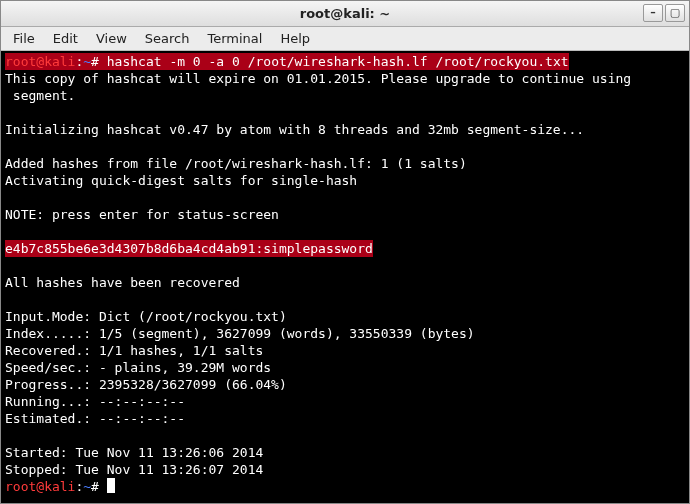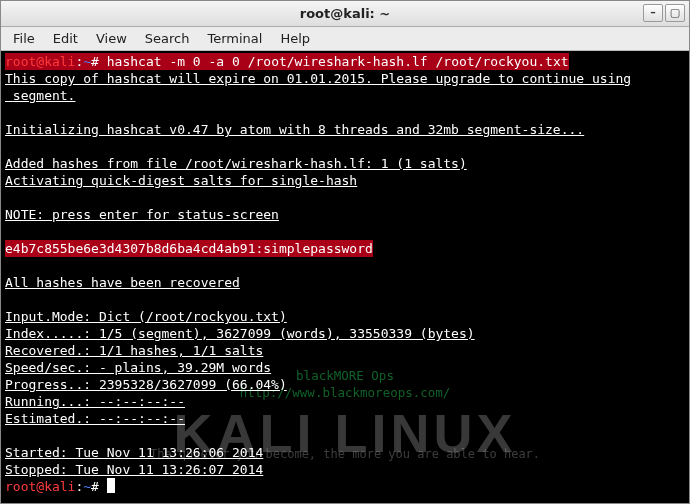--- a/index.html
+++ b/index.html
@@ -119,21 +119,21 @@
   .prompt-path { color: #4a7dff; }
   .prompt-hash { color: #fff; }
   .cmd { color: #fff; }
   .cursor {
     display: inline-block;
     width: 8px;
     height: 15px;
     background: #fff;
     vertical-align: -2px;
   }
-  .out { color: #fff; text-decoration: underline; }
+  .out { color: #fff; }
 </style>
 </head>
 <body>
 
 <div class="window">
 
   <div class="titlebar">
     <span>root@kali: ~</span>
     <div class="controls-right">
       <div class="ctrl">–</div>
@@ -145,28 +145,20 @@
     <div class="menuitem">File</div>
     <div class="menuitem">Edit</div>
     <div class="menuitem">View</div>
     <div class="menuitem">Search</div>
     <div class="menuitem">Terminal</div>
     <div class="menuitem">Help</div>
   </div>
 
   <div class="terminal">
 
-    <div class="bg-brand">
-      <div class="ops">
-        <span>blackMORE Ops</span><br>
-        <span>http://www.blackmoreops.com/</span>
-      </div>
-      <div class="kali">KALI LINUX</div>
-      <div class="tag">The quieter you become, the more you are able to hear.</div>
-    </div>
 
     <div class="term-content">
 
       <div class="line"><span class="hl-red"><span class="prompt-user">root@kali</span><span class="prompt-colon">:</span><span class="prompt-path">~</span><span class="prompt-hash">#</span> <span class="cmd">hashcat -m 0 -a 0 /root/wireshark-hash.lf /root/rockyou.txt</span></span></div>
 
       <div class="line out">This copy of hashcat will expire on 01.01.2015. Please upgrade to continue using</div>
       <div class="line out"> segment.</div>
       <div class="line out"></div>
       <div class="line out">Initializing hashcat v0.47 by atom with 8 threads and 32mb segment-size...</div>
       <div class="line out"></div>

